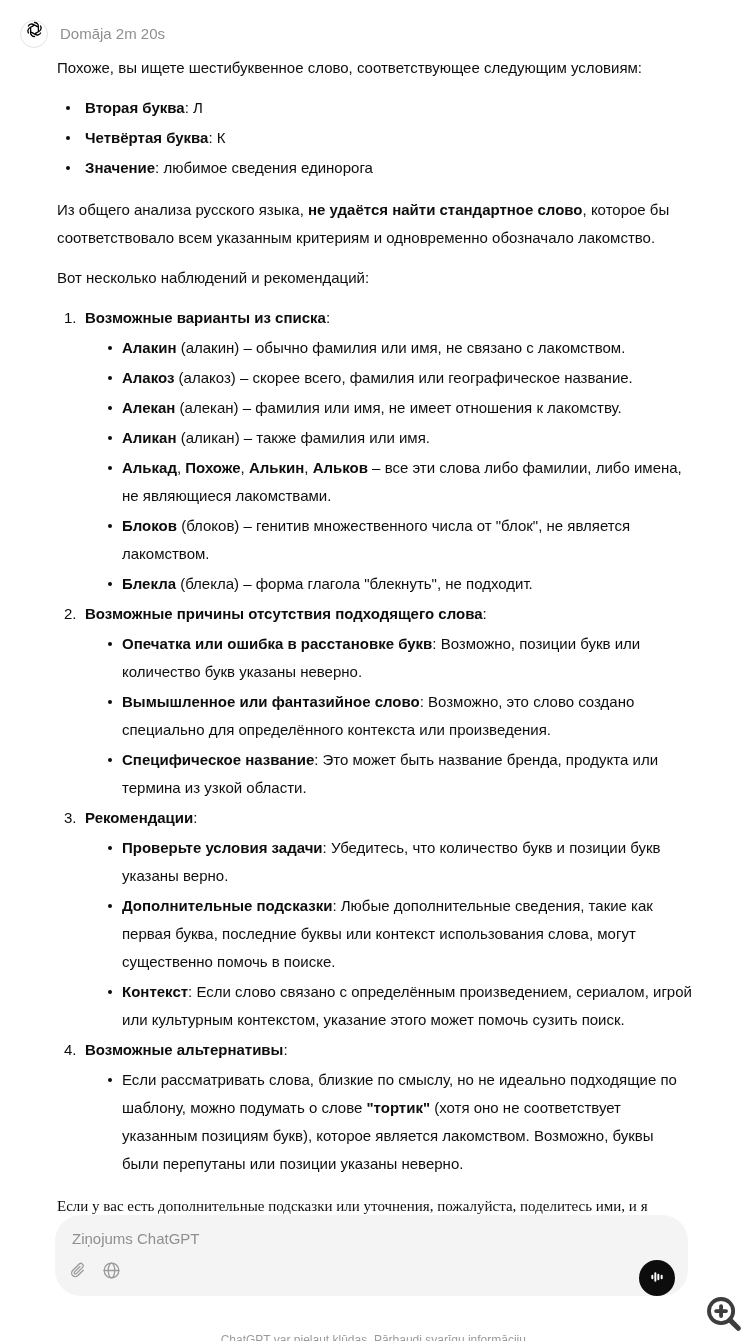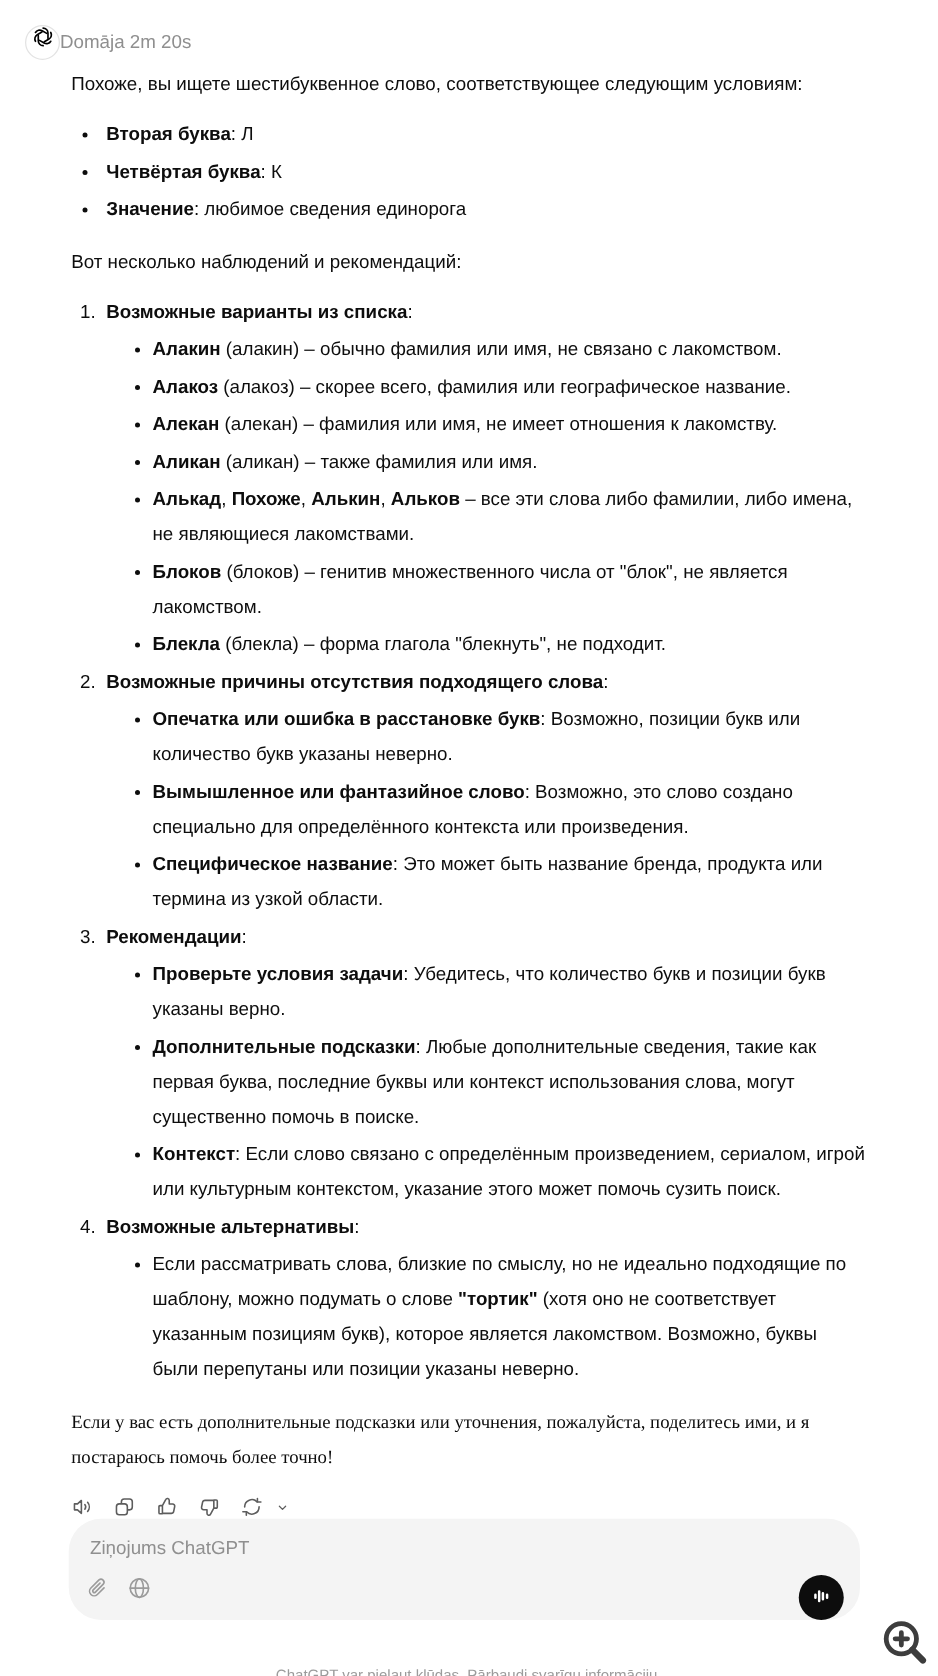--- a/index.html
+++ b/index.html
@@ -1,21 +1,21 @@
 <!DOCTYPE html>
 <html><head>
 <meta charset="utf-8">
 <style>
   * { margin:0; padding:0; box-sizing:border-box; }
   html,body { width:750px; height:1341px; overflow:hidden; background:#fff;
     font-family:"Liberation Sans", sans-serif; }
   body { position:relative; color:#0d0d0d; font-size:15px; line-height:28px; }
 
   
-  .msg-header { position:absolute; top:20px; left:20px; display:flex; align-items:center; gap:0; }
+  .msg-header { position:absolute; top:20px; left:20px; display:flex; align-items:center; gap:12px; }
   .avatar { width:28px; height:28px; border:1px solid #e3e3e3; border-radius:50%;
     display:flex; align-items:center; justify-content:center; background:#fff; }
   .avatar svg { width:19px; height:19px; }
   .status { color:#8f8f8f; font-size:15px; }
 
   
   .content { position:absolute; top:50px; left:57px; width:637px; }
   .content p { margin:4px 0 12px; }
   strong { font-weight:bold; }
 
@@ -85,20 +85,21 @@
 
 <div class="content">
   <p>Похоже, вы ищете шестибуквенное слово, соответствующее следующим условиям:</p>
 
   <ul class="cond">
       <li><strong>Вторая буква</strong><span>: Л</span></li>
       <li><strong>Четвёртая буква</strong><span>: К</span></li>
       <li><strong>Значение</strong><span>: любимое сведения единорога</span></li>
     </ul>
 
+  <p><span>Из общего анализа русского языка, </span><strong>не удаётся найти стандартное слово</strong><span>, которое бы соответствовало всем указанным критериям и одновременно обозначало лакомство.</span></p>
 
   <p>Вот несколько наблюдений и рекомендаций:</p>
 
   <div>
       <div class="osec">
         <div class="otitle">
           <span class="onum">1.</span>
           <span><strong>Возможные варианты из списка</strong><span>:</span></span>
         </div>
         <ul class="subs">

